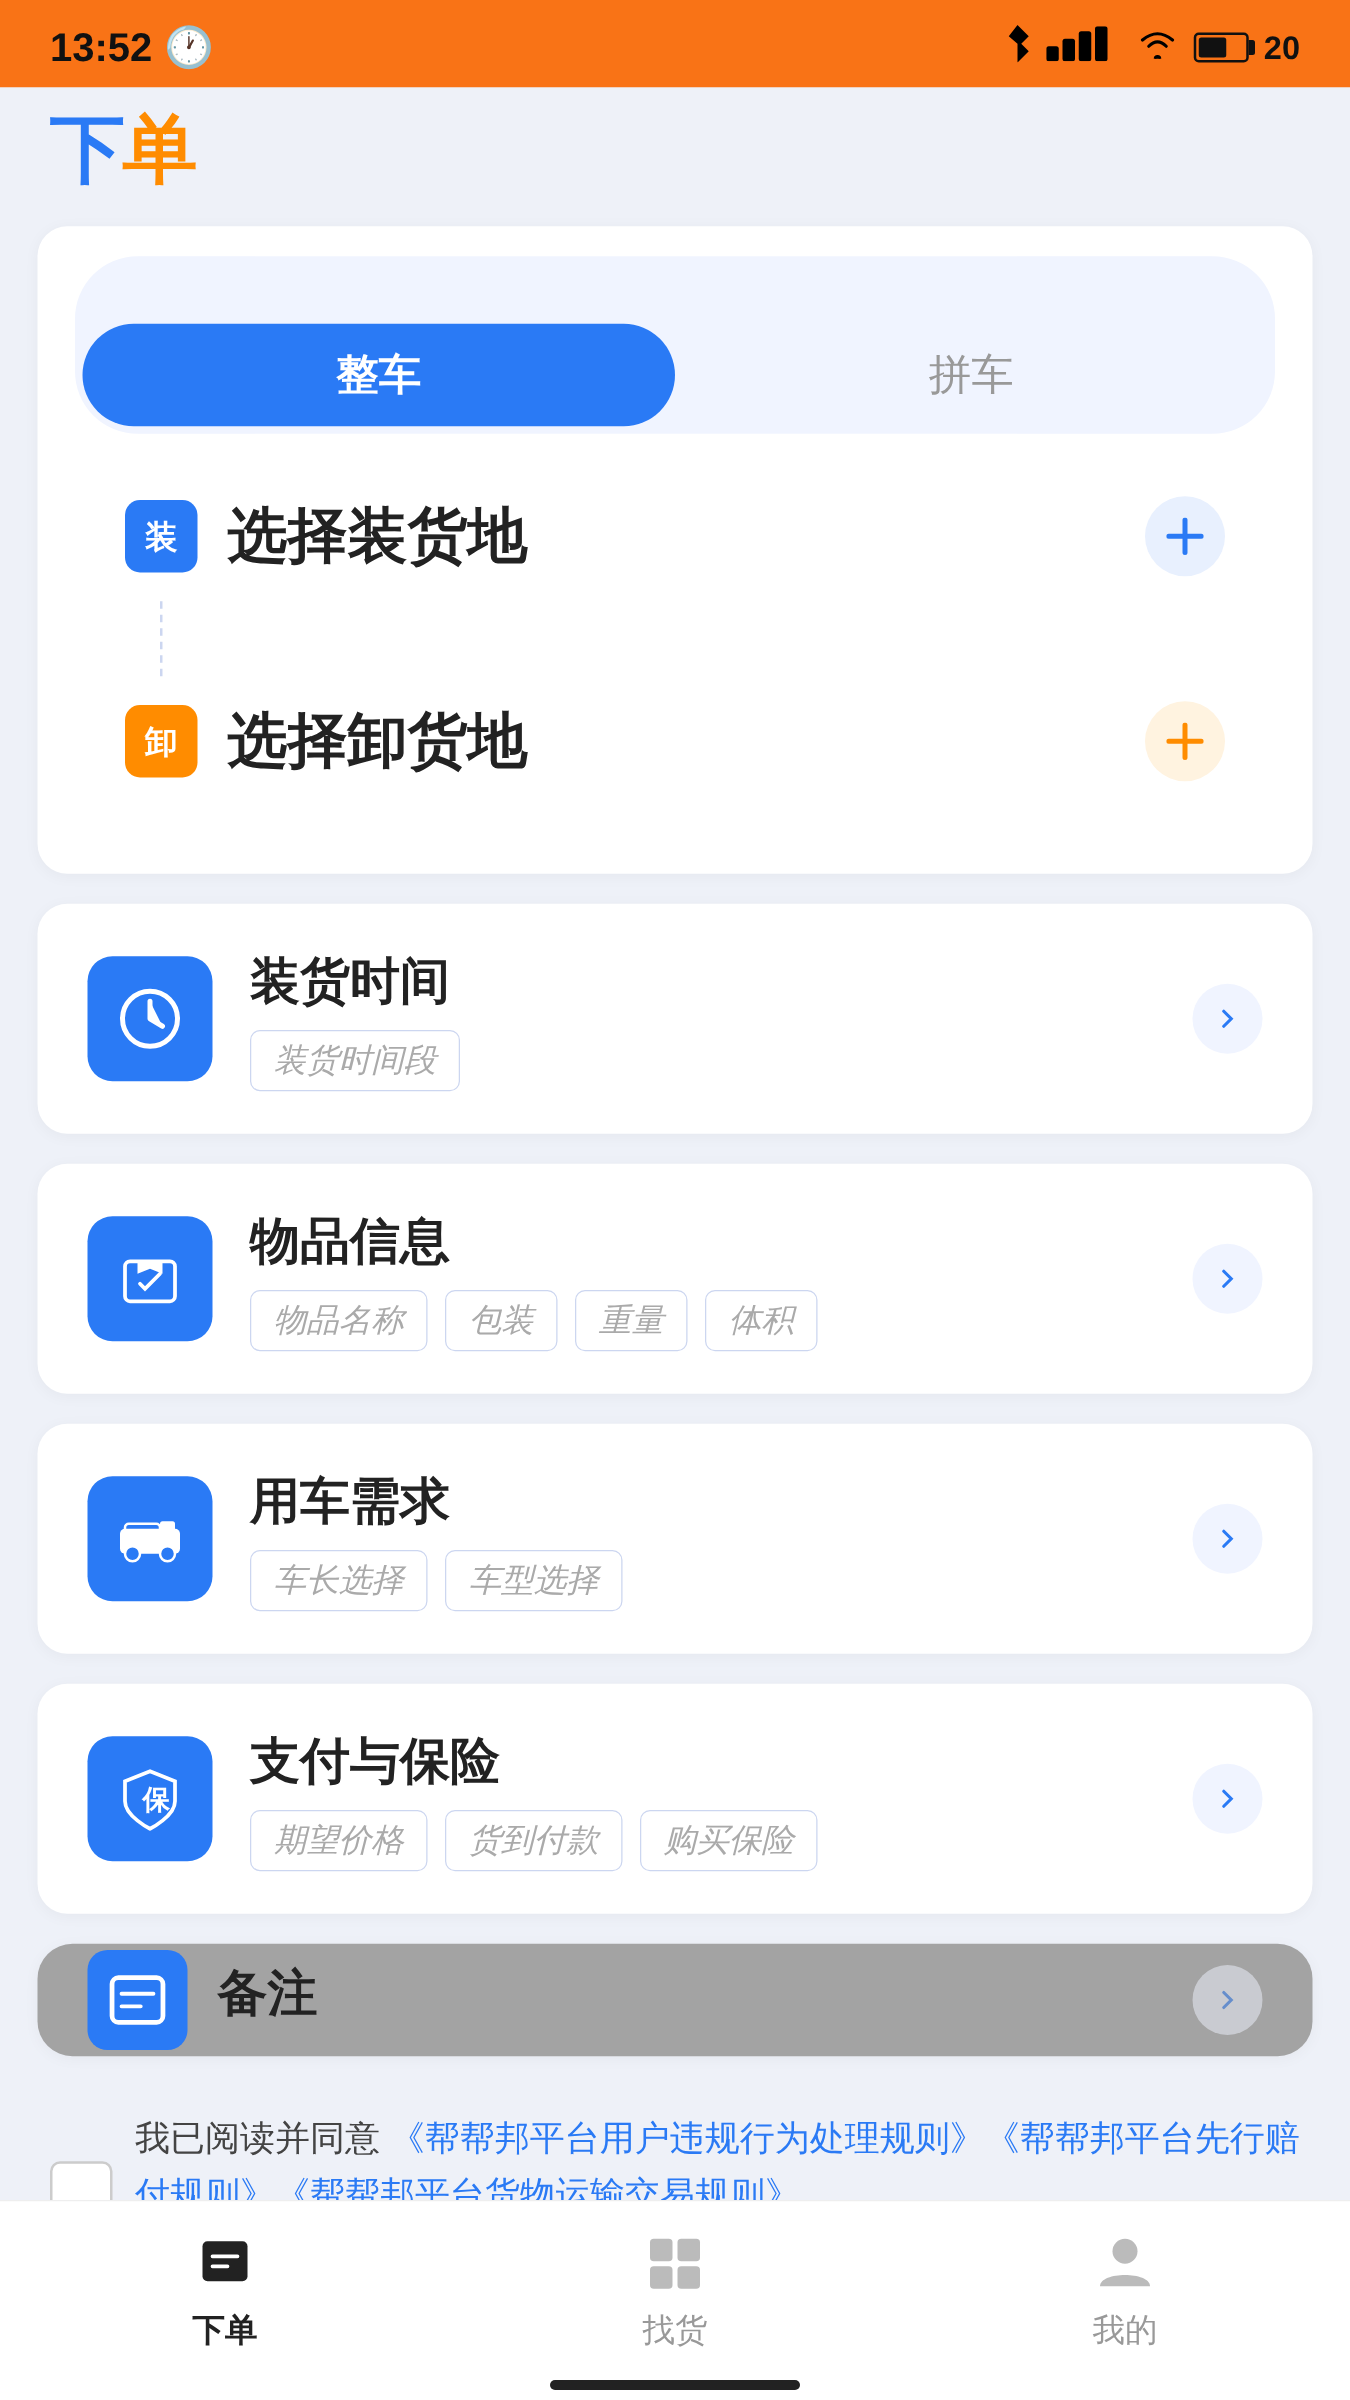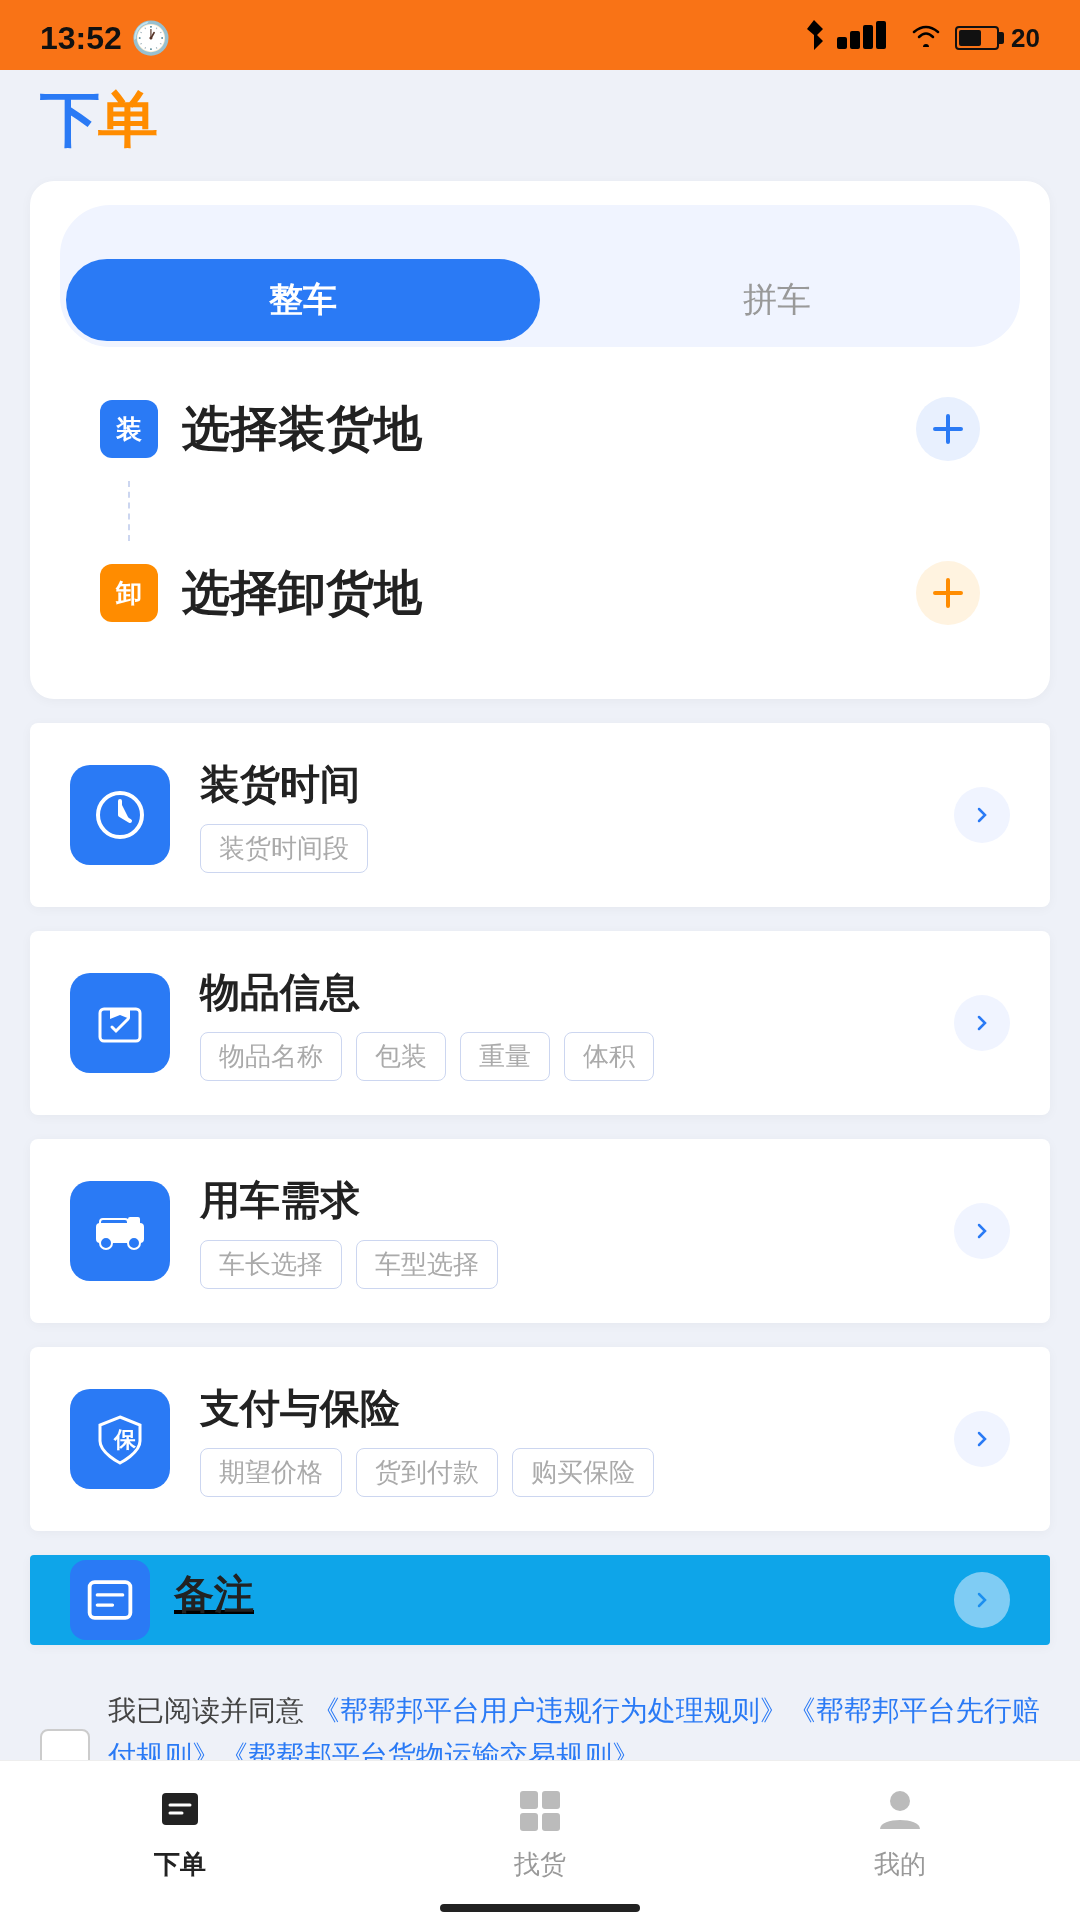--- a/index.html
+++ b/index.html
@@ -176,21 +176,21 @@
       border-left: 2.5px dashed #ccd6f0;
       height: 60px;
     }
 
     
     .section-card {
       display: flex;
       align-items: center;
       padding: 34px 40px;
       background: #fff;
-      border-radius: 8px;
+      border-radius: 24px;
       margin-bottom: 24px;
       box-shadow: 0 2px 12px rgba(0,0,0,0.04);
       cursor: pointer;
     }
     .section-icon {
       width: 100px;
       height: 100px;
       border-radius: 20px;
       background: #2a7af5;
       display: flex;
@@ -210,20 +210,21 @@
     .section-title {
       font-size: 40px;
       font-weight: 700;
       color: #222;
       margin-bottom: 12px;
     }
     .section-tags {
       display: flex;
       gap: 14px;
       flex-wrap: wrap;
+      font-style: italic;
     }
     .tag {
       border: 1.5px solid #ccd6f0;
       border-radius: 8px;
       padding: 6px 18px;
       font-size: 26px;
       color: #aaa;
     }
     .section-arrow {
       width: 56px;
@@ -335,30 +336,29 @@
       left: 50%;
       transform: translateX(-50%);
       width: 200px;
       height: 8px;
       background: #222;
       border-radius: 10px;
     }
 
     
     .partial-card {
-      background: #0ea5e9;
-      border-radius: 4px;
+      background: #a3a3a3;
+      border-radius: 28px;
       margin-bottom: 24px;
       box-shadow: 0 2px 12px rgba(0,0,0,0.04);
       display: flex;
       align-items: center;
       padding: 34px 40px;
       overflow: hidden;
       max-height: 90px;
-      text-decoration: underline;
     }
   </style>
 </head>
 <body>
 
 <div class="status-bar">
   <div class="status-time">
     <span>13:52</span>
     <span>🕐</span>
   </div>

